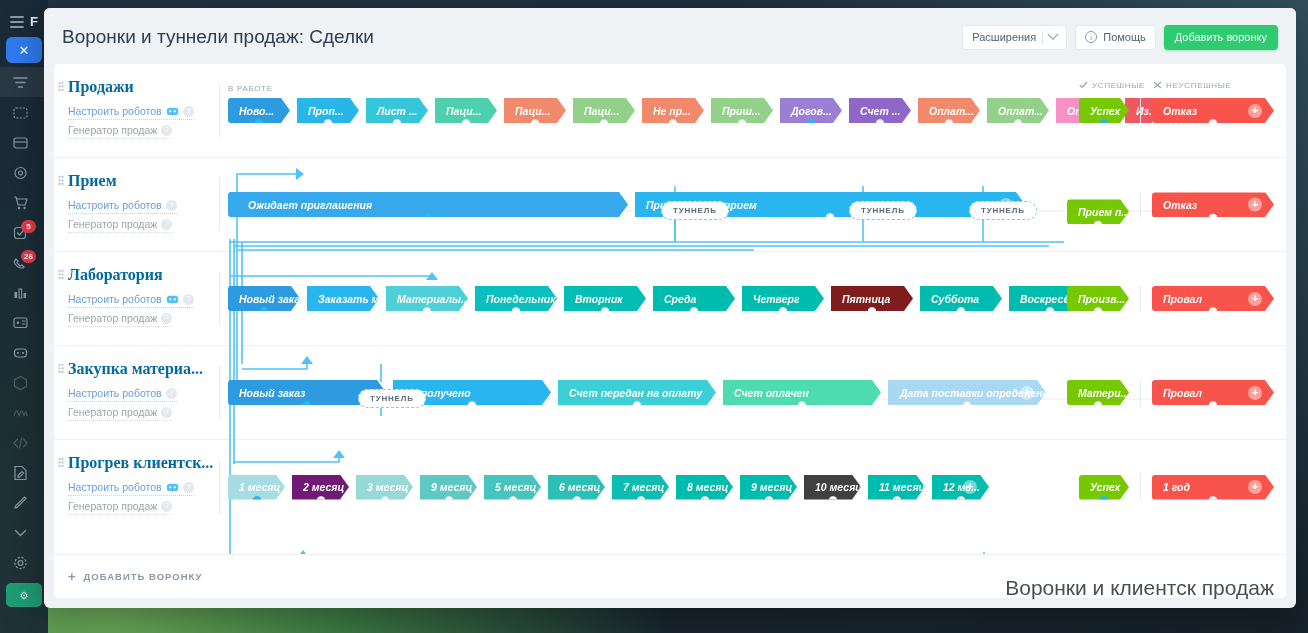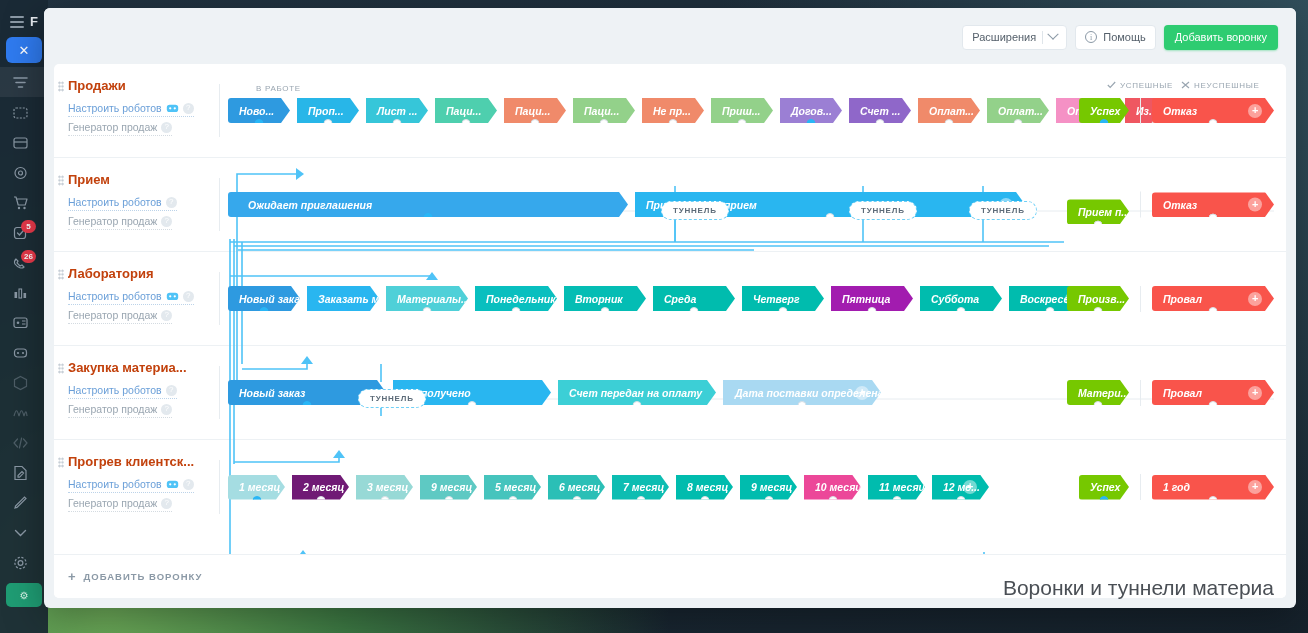--- a/index.html
+++ b/index.html
@@ -94,21 +94,21 @@
   }
   .row:last-of-type{ border-bottom:none; }
 
   
   .rmeta{ width:165px; flex:0 0 165px; padding:14px 0 0 14px; position:relative; z-index:4;}
   .grip{
     position:absolute; left:4px; top:17px; width:6px; height:11px;
     background-image:radial-gradient(#c6ced6 1px, transparent 1.2px);
     background-size:3px 3.6px;
   }
-  .rname{ font-size:13px; font-weight:bold; color:#c2410c; margin-bottom:7px; white-space:nowrap;}
+  .rname{ font-size:16px; font-weight:bold; color:#0369a1; margin-bottom:7px; white-space:nowrap;font-family:Liberation Serif, serif;}
   .rlink{
     font-size:10.5px; color:#6a9fd8; line-height:16px; display:flex; align-items:center; gap:4px;
     border-bottom:1px dotted #bcd3e9; width:max-content; margin-bottom:2px;
   }
   .rlink.grey{ color:#9aa6b1; border-bottom-color:#d4dbe1;}
   .robo{ display:inline-block; width:13px; height:10px; }
   .qm{
     width:11px;height:11px;border-radius:50%;background:#e3e9ee;color:#fff;
     font-size:8px;display:inline-flex;align-items:center;justify-content:center;
   }
@@ -135,21 +135,21 @@
   .plus{
     position:absolute; right:12px; top:50%; transform:translateY(-50%);
     width:14px; height:14px; border-radius:50%; background:rgba(255,255,255,.45);
     color:#fff; font-size:11px; line-height:13px; text-align:center; font-weight:bold;
   }
 
   
   .grp-sep{ width:1px; height:26px; background:#e7ecf0; margin:0 11px; }
   .grp-head{
     position:absolute; top:-17px; left:0; font-size:8px; letter-spacing:.7px;
-    color:#9aa6b1; display:flex; align-items:center; gap:4px; white-space:nowrap;margin-left:28px;
+    color:#9aa6b1; display:flex; align-items:center; gap:4px; white-space:nowrap;
   }
   .closers{ position:absolute; right:12px; top:50%; transform:translateY(-50%);
             display:flex; align-items:center; z-index:3; }
 
   
   #wires{ position:absolute; left:0; top:0; width:1232px; height:534px; pointer-events:none; z-index:2; }
 
   
   .tunnel{
     position:absolute; z-index:4; height:19px; padding:0 11px;
@@ -338,20 +338,21 @@
         </span>
         <span class="rail-label">Н</span>
       </div>
     </div>
   <div class="rail-cta">⚙</div>
 </div>
 
 <div id="modal">
 
   <div id="modal-header">
+    <div id="modal-title">Воронки и туннели продаж: Сделки</div>
     <div class="hdr-right">
       <div class="pill">
         <span>Расширения</span>
         <span class="sep"></span>
         <span class="chev"></span>
       </div>
       <div class="pill">
         <span class="i-circle">i</span>
         <span>Помощь</span>
       </div>
@@ -591,21 +592,21 @@
                 <span class="dot"></span>
               </div>
               <div class="stage" style="background: rgb(0, 188, 174); width: 82px;">
                 <span>Среда</span>
                 <span class="dot"></span>
               </div>
               <div class="stage" style="background: rgb(0, 188, 174); width: 82px;">
                 <span>Четверг</span>
                 <span class="dot"></span>
               </div>
-              <div class="stage" style="background: #a21caf; width: 82px;">
+              <div class="stage" style="background: #7f1d1d; width: 82px;">
                 <span>Пятница</span>
                 <span class="dot"></span>
               </div>
               <div class="stage" style="background: rgb(0, 188, 174); width: 82px;">
                 <span>Суббота</span>
                 <span class="dot"></span>
               </div>
               <div class="stage" style="background: rgb(0, 188, 174); width: 82px;">
                 <span>Воскресе...</span>
                 <span class="plus">+</span>
@@ -645,20 +646,24 @@
               <div class="stage first" style="background: rgb(46, 154, 224); width: 158px;">
                 <span>Новый заказ</span>
                 <span class="dot on"></span>
               </div>
               <div class="stage" style="background: rgb(41, 182, 240); width: 158px;">
                 <span>КП получено</span>
                 <span class="dot"></span>
               </div>
               <div class="stage" style="background: rgb(60, 207, 214); width: 158px;">
                 <span>Счет передан на оплату</span>
+                <span class="dot"></span>
+              </div>
+              <div class="stage" style="background: rgb(77, 219, 176); width: 158px;">
+                <span>Счет оплачен</span>
                 <span class="dot"></span>
               </div>
               <div class="stage" style="background: rgb(169, 217, 242); width: 158px; padding-left: 12px;">
                 <span>Дата поставки определена</span>
                 <span class="plus">+</span>
                 <span class="dot"></span>
               </div>
             </div>
             <div class="closers">
               <div class="stage first" style="background: rgb(118, 200, 0); width: 62px;">
@@ -724,21 +729,21 @@
                 <span class="dot"></span>
               </div>
               <div class="stage" style="background: rgb(0, 188, 174); width: 57px;">
                 <span>8 месяц</span>
                 <span class="dot"></span>
               </div>
               <div class="stage" style="background: rgb(0, 188, 174); width: 57px;">
                 <span>9 месяц</span>
                 <span class="dot"></span>
               </div>
-              <div class="stage" style="background: #ec4899; width: 57px;">
+              <div class="stage" style="background: #404040; width: 57px;">
                 <span>10 месяц</span>
                 <span class="dot"></span>
               </div>
               <div class="stage" style="background: rgb(0, 188, 174); width: 57px;">
                 <span>11 месяц</span>
                 <span class="dot"></span>
               </div>
               <div class="stage" style="background: rgb(0, 188, 174); width: 57px;">
                 <span>12 ме...</span>
                 <span class="plus">+</span>
@@ -778,14 +783,14 @@
           <span>ТУННЕЛЬ</span>
         </div>
       </div>
 
     <div id="addrow">
       <span class="plus-s">+</span>
       <span class="lbl">ДОБАВИТЬ ВОРОНКУ</span>
     </div>
   </div>
 
-  <div id="watermark">Воронки и туннели материа</div>
+  <div id="watermark">Воронки и клиентск продаж</div>
 </div>
 
 </body></html>

